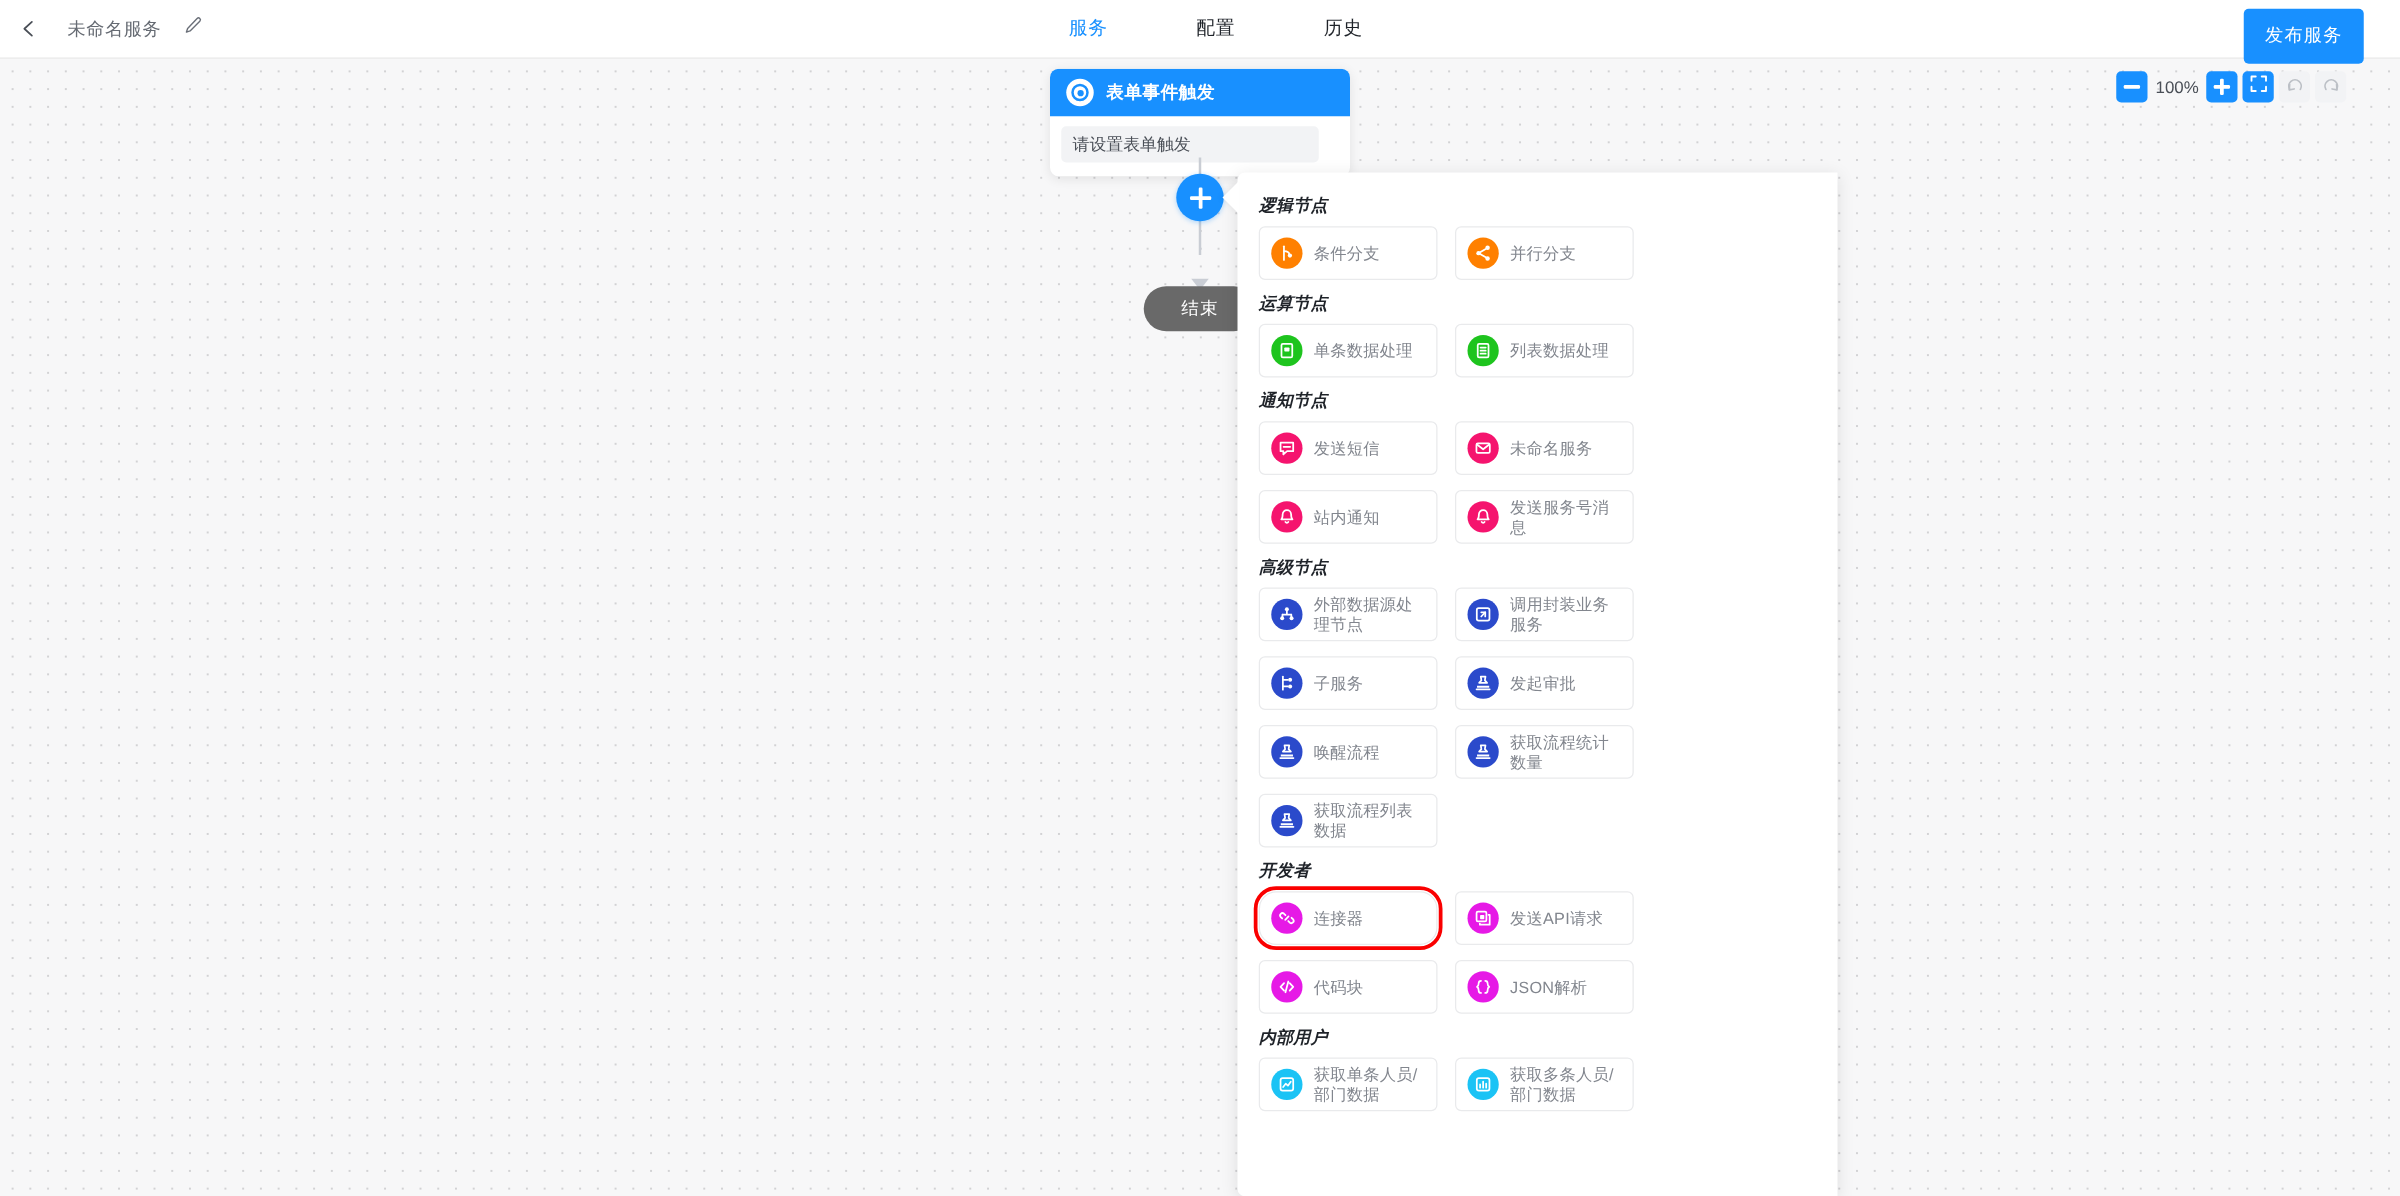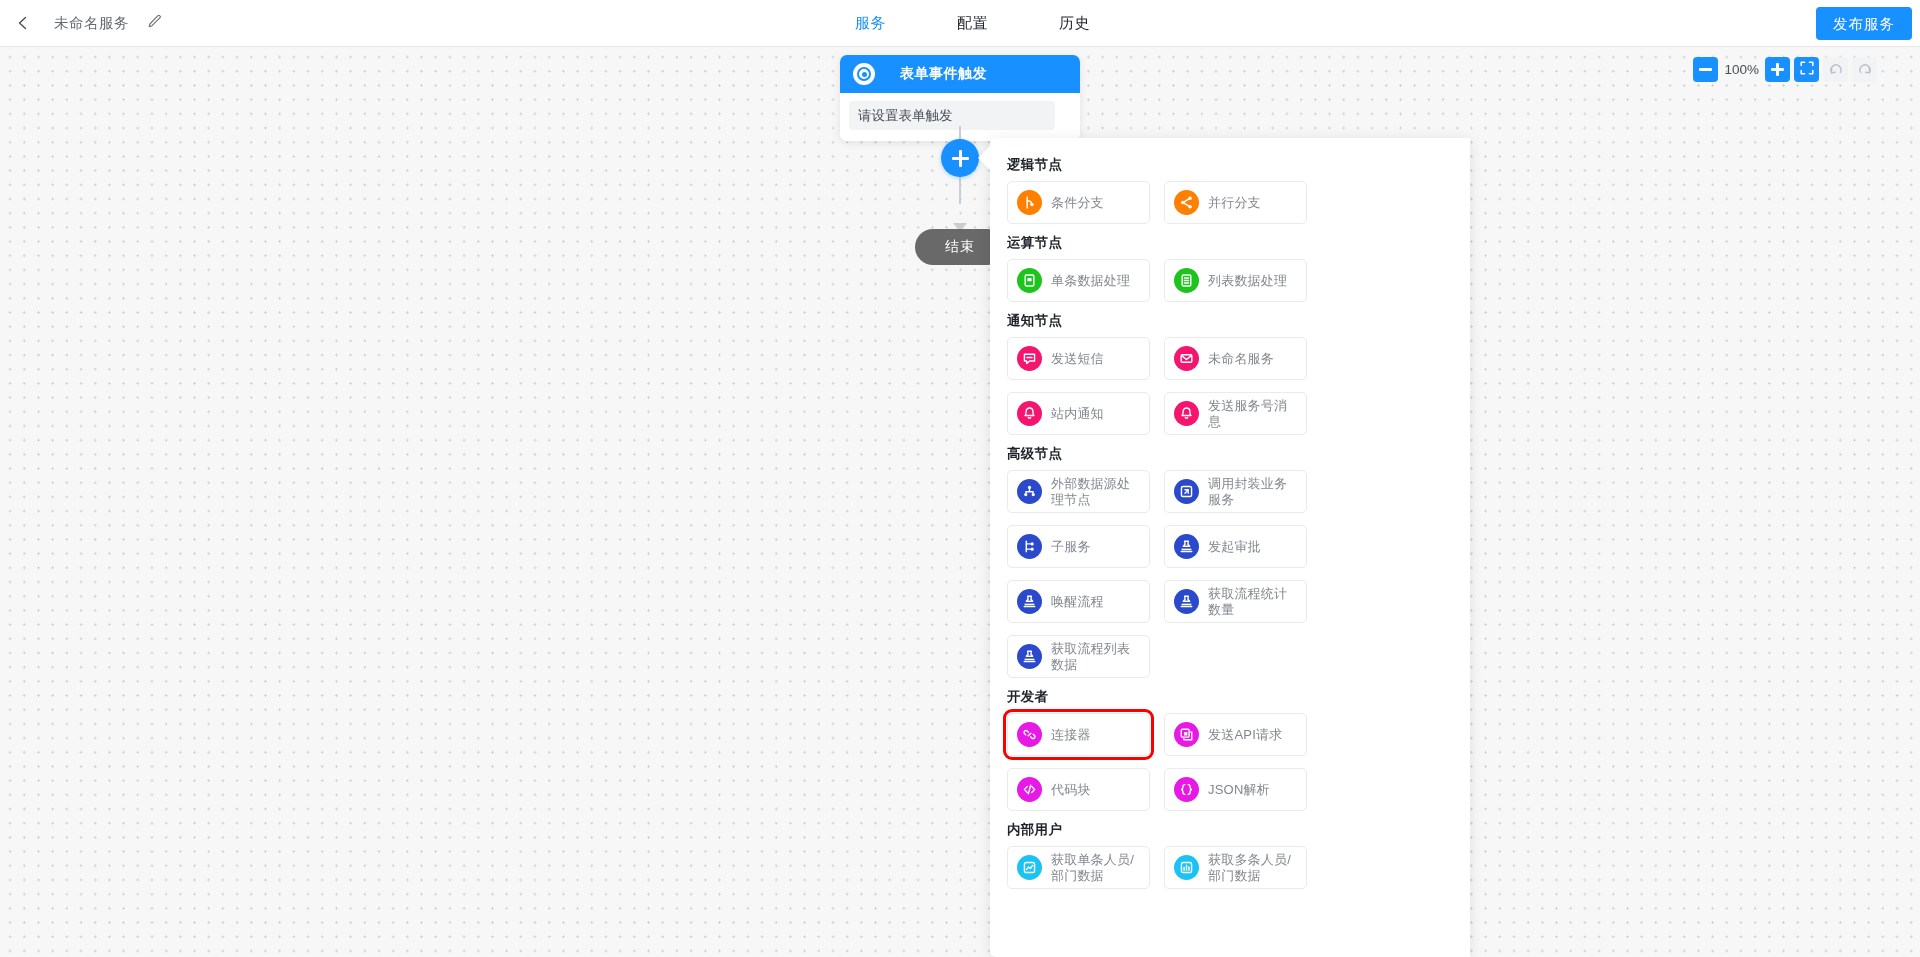--- a/index.html
+++ b/index.html
@@ -36,24 +36,24 @@
     position: absolute; left: 0; right: 0; top: 0; height: 46px;
     display: flex; align-items: center; justify-content: center;
     gap: 46px; pointer-events: none;
   }
   .tab {
     font-size: 15px; color: #1f2329; cursor: pointer;
     pointer-events: auto; line-height: 46px; letter-spacing: .5px; margin-left: 25px;
   }
   .tab.active { color: #1890ff; }
   .publish-btn {
-    position: absolute; right: 8px; top: 7px;
+    position: absolute; right: 29px; top: 7px;
     background: #1890ff; color: #fff;
     font-size: 14.5px; letter-spacing: 1px;
-    padding: 0 17px; height: 33px; line-height: 32px;
+    padding: 0 17px; height: 44px; line-height: 32px;
     border-radius: 4px; border: none; cursor: pointer;
     font-family: inherit;
   }
 
   
   .canvas {
     position: absolute; top: 47px; left: 0;
     width: 1920px; height: 910px;
     background-color: #f7f7f8;
     background-image: radial-gradient(#d2d2d4 1px, transparent 1.2px);
@@ -66,21 +66,21 @@
   .trigger-node {
     position: absolute; left: 840px; top: 8px;
     width: 240px;
     background: #ffffff;
     border-radius: 7px;
     box-shadow: 0 2px 9px rgba(0,0,0,.09);
     overflow: hidden;
   }
   .trigger-head {
     height: 38px; background: #1890ff;
-    display: flex; align-items: center; padding: 0 13px; gap: 25px;
+    display: flex; align-items: center; padding: 0 13px; gap: 10px;
   }
   .trigger-head-icon {
     width: 22px; height: 22px; border-radius: 50%;
     background: #fff; display: flex; align-items: center; justify-content: center;
     flex: 0 0 auto;
   }
   .trigger-head-icon .ring {
     width: 14px; height: 14px; border-radius: 50%;
     border: 2.5px solid #1890ff;
     display: flex; align-items: center; justify-content: center;
@@ -150,21 +150,21 @@
     width: 0; height: 0;
     border-top: 13px solid transparent;
     border-bottom: 13px solid transparent;
     border-right: 13px solid #ffffff;
     z-index: 11;
     filter: drop-shadow(-2px 0 2px rgba(0,0,0,.04));
   }
 
   .section-title {
     font-size: 13.5px; font-weight: bold; color: #1f2329;
-    margin: 4px 0 7px 0; letter-spacing: .3px;
+    margin: 4px 0 7px 0; letter-spacing: .3px; font-style: italic;
   }
   .section:not(:first-child) .section-title { margin-top: 10px; }
   .grid {
     display: flex; flex-wrap: wrap; gap: 12px 14px;
   }
   .card {
     width: 143px; height: 43px;
     border: 1px solid #e9eaec; border-radius: 5px;
     background: #fff;
     display: flex; align-items: center;
@@ -180,20 +180,21 @@
   }
   .card-icon svg { display: block; }
   .card-label {
     font-size: 13px; color: #82868e; line-height: 16px;
     letter-spacing: .2px;
   }
   .card.highlight {
     outline: 3px solid #fa0000;
     outline-offset: 1px;
     border-color: #e9eaec;
+    border-radius: 14px;
   }
 
   
   .zoom-bar {
     position: absolute; right: 43px; top: 10px;
     display: flex; align-items: center; gap: 4px;
     z-index: 20;
   }
   .zoom-sq {
     width: 25px; height: 25px; border-radius: 4px;

